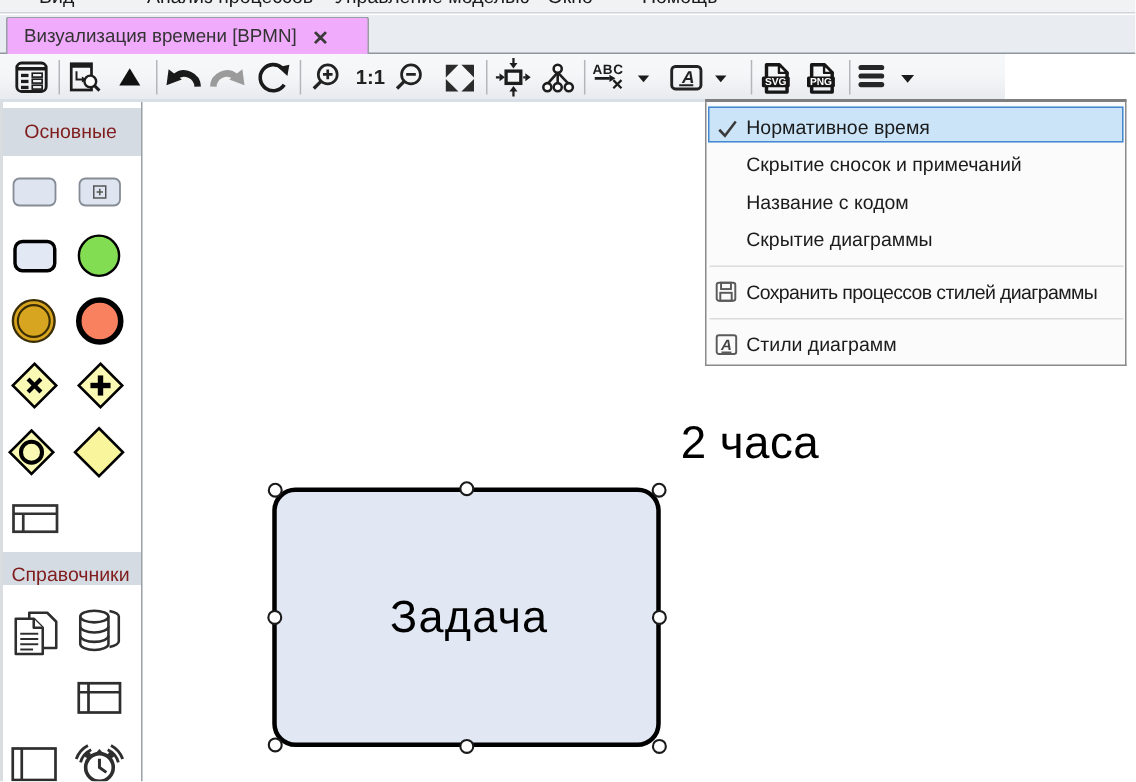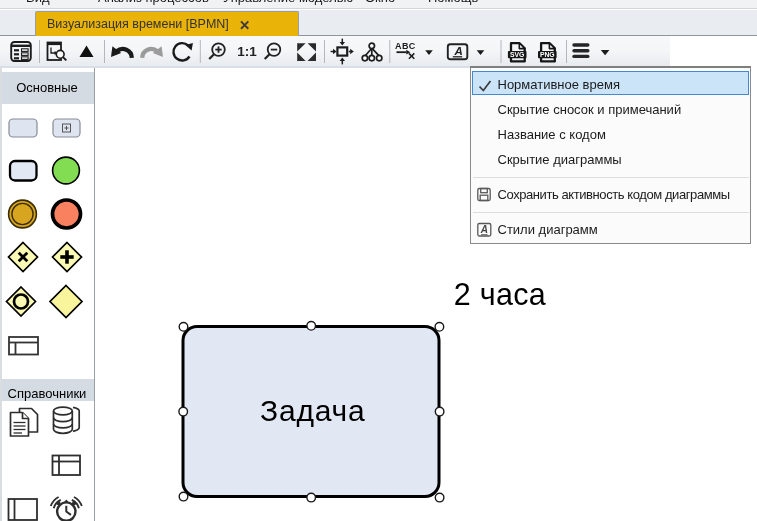--- a/index.html
+++ b/index.html
@@ -5,28 +5,28 @@
 * { margin:0; padding:0; box-sizing:border-box; }
 html,body { width:757px; height:521px; overflow:hidden; font-family:"Liberation Sans", sans-serif; background:#fff; }
 #stage { position:relative; width:757px; height:521px; }
 .abs { position:absolute; }
 
 #menubar { left:0; top:0; width:757px; height:9px; background:#f1f2f3; border-bottom:1px solid #d2d6db; overflow:hidden; }
 #menubar .mi { position:absolute; top:-10px; font-size:13px; color:#1a1a1a; white-space:nowrap; }
 
 #tabbar { left:0; top:10px; width:757px; height:26px; background:#e9ecf0; }
 #tabline { left:0; top:35px; width:757px; height:1px; background:#8f969e; }
-#tab { left:4px; top:11px; width:264px; height:25px; background:#eab308; border:1px solid #989ea6; border-bottom:none; border-radius:2px 2px 0 0; z-index:3;margin-left:31px; }
+#tab { left:4px; top:11px; width:242px; height:25px; background:#f0abfc; border:1px solid #989ea6; border-bottom:none; border-radius:2px 2px 0 0; z-index:3; }
 #tab .txt { position:absolute; left:11px; top:5px; font-size:12.5px; color:#333; }
 #tab .cls { position:absolute; left:203px; top:5px; font-size:13.5px; color:#3a3a3a; font-weight:bold; }
 
 #toolbar { left:0; top:36px; width:670px; height:32px; background:linear-gradient(180deg, #f6f8fa 0%, #f5f6f8 45%, #e8ebef 100%); border-bottom:2px solid #d9dfe7; z-index:2;}
 
 #palette { left:0; top:68px; width:95px; height:453px; background:#fff; border-right:1px solid #9aa0a6; }
-.phead { position:absolute; left:0; width:94px; height:32px; background:#d5dbe3; color:#000000; font-size:13px; line-height:32px; text-align:center; }
+.phead { position:absolute; left:0; width:94px; height:32px; background:#d5dbe3; color:#7f1d1d; font-size:13px; line-height:32px; text-align:center; }
 
 #menu { left:470px; top:66px; width:281px; height:178px; background:#fbfbfb; border:1px solid #8a8a8a; border-top:2px solid #7e7e7e; z-index:5; }
 .mitem { position:absolute; left:2px; width:276px; height:25px; font-size:13px; color:#1b1b1b; line-height:25px; white-space:nowrap; }
 .mitem .lbl { position:absolute; left:24.5px; top:0; }
 .msep { position:absolute; left:2px; width:276px; height:1px; background:#dcdcdc; }
 #hl { position:absolute; left:1px; top:3px; width:277px; height:24px; background:#cbe4f8; border:1px solid #4489cf; }
 
 #cshape { left:0px; top:0px; }
 </style>
 </head>
@@ -164,21 +164,21 @@
       <rect x="572.3" y="13" width="17.2" height="3.4" rx="1.7"></rect>
       <rect x="572.3" y="18.7" width="17.2" height="3.4" rx="1.7"></rect>
     </g>
 
     <path d="M600.8 14 h8.6 l-4.3 5.2 z" fill="#1b1b1b"></path>
   </svg>
   </div>
   <div class="abs" style="left:0;top:68px;width:2px;height:453px;background:#dadde0;z-index:4;"></div>
   <div class="abs" id="palette">
     <div class="phead" style="top:4px;">Основные</div>
-    <div class="phead" style="top:300px;height:22px;line-height:30px;margin-top:11px;">Справочники</div>
+    <div class="phead" style="top:300px;height:22px;line-height:30px;">Справочники</div>
     <svg width="94" height="453" viewBox="0 0 94 453" style="position:absolute;left:0;top:0;">
 
       <rect x="9" y="51" width="28" height="18" rx="4" fill="#dfe5f0" stroke="#858c96" stroke-width="1.2"></rect>
       <rect x="53" y="51" width="27" height="18" rx="4" fill="#dfe5f0" stroke="#858c96" stroke-width="1.2"></rect>
       <rect x="62.5" y="56" width="8" height="8" fill="none" stroke="#555" stroke-width="1"></rect>
       <line x1="64.4" y1="60" x2="68.6" y2="60" stroke="#555" stroke-width="1"></line>
       <line x1="66.5" y1="57.9" x2="66.5" y2="62.1" stroke="#555" stroke-width="1"></line>
 
       <rect x="10" y="93" width="26.5" height="19.5" rx="5" fill="#e3e9f4" stroke="#000" stroke-width="2.3"></rect>
       <circle cx="66" cy="102.5" r="13.4" fill="#82dd52" stroke="#000" stroke-width="1.6"></circle>
@@ -260,21 +260,21 @@
         <span class="lbl">Название с кодом</span>
       </div>
     <div class="mitem" style="top:29px;">
         <span class="lbl">Скрытие сносок и примечаний</span>
       </div>
     <div class="mitem" style="top:79px;">
         <span class="lbl">Скрытие диаграммы</span>
       </div>
     <div class="msep" style="top:109px;"></div>
     <div class="mitem" style="top:114px;">
-        <span class="lbl" style="letter-spacing:-0.42px;">Сохранить активность кодом диаграммы</span>
+        <span class="lbl" style="letter-spacing:-0.42px;">Сохранить процессов стилей диаграммы</span>
       </div>
     <div class="msep" style="top:144px;"></div>
     <div class="mitem" style="top:149px;">
         <span class="lbl">Стили диаграмм</span>
       </div>
     <svg width="279" height="175" viewBox="0 0 279 175" style="position:absolute;left:0;top:0;">
       <path d="M8.5 18.5 L12.3 22.5 L19.5 13" fill="none" stroke="#3a3a3a" stroke-width="1.7"></path>
       <g fill="none" stroke="#5a5a5a" stroke-width="1.3">
         <rect x="6.8" y="120.5" width="12.4" height="12" rx="1.5"></rect>
         <rect x="9.7" y="120.5" width="6.6" height="4.2"></rect>

